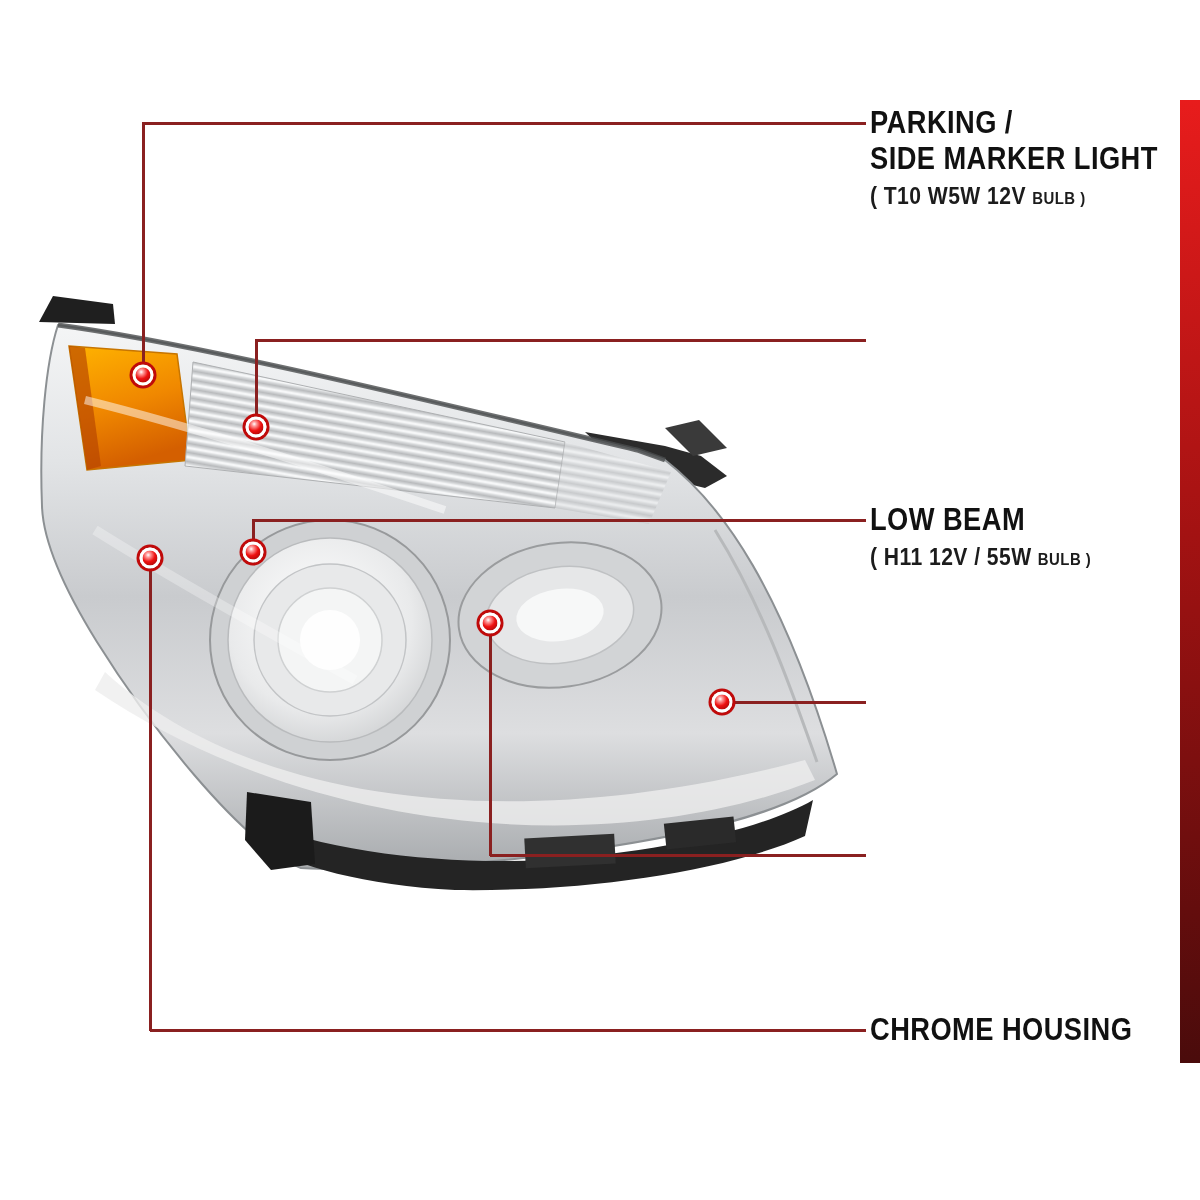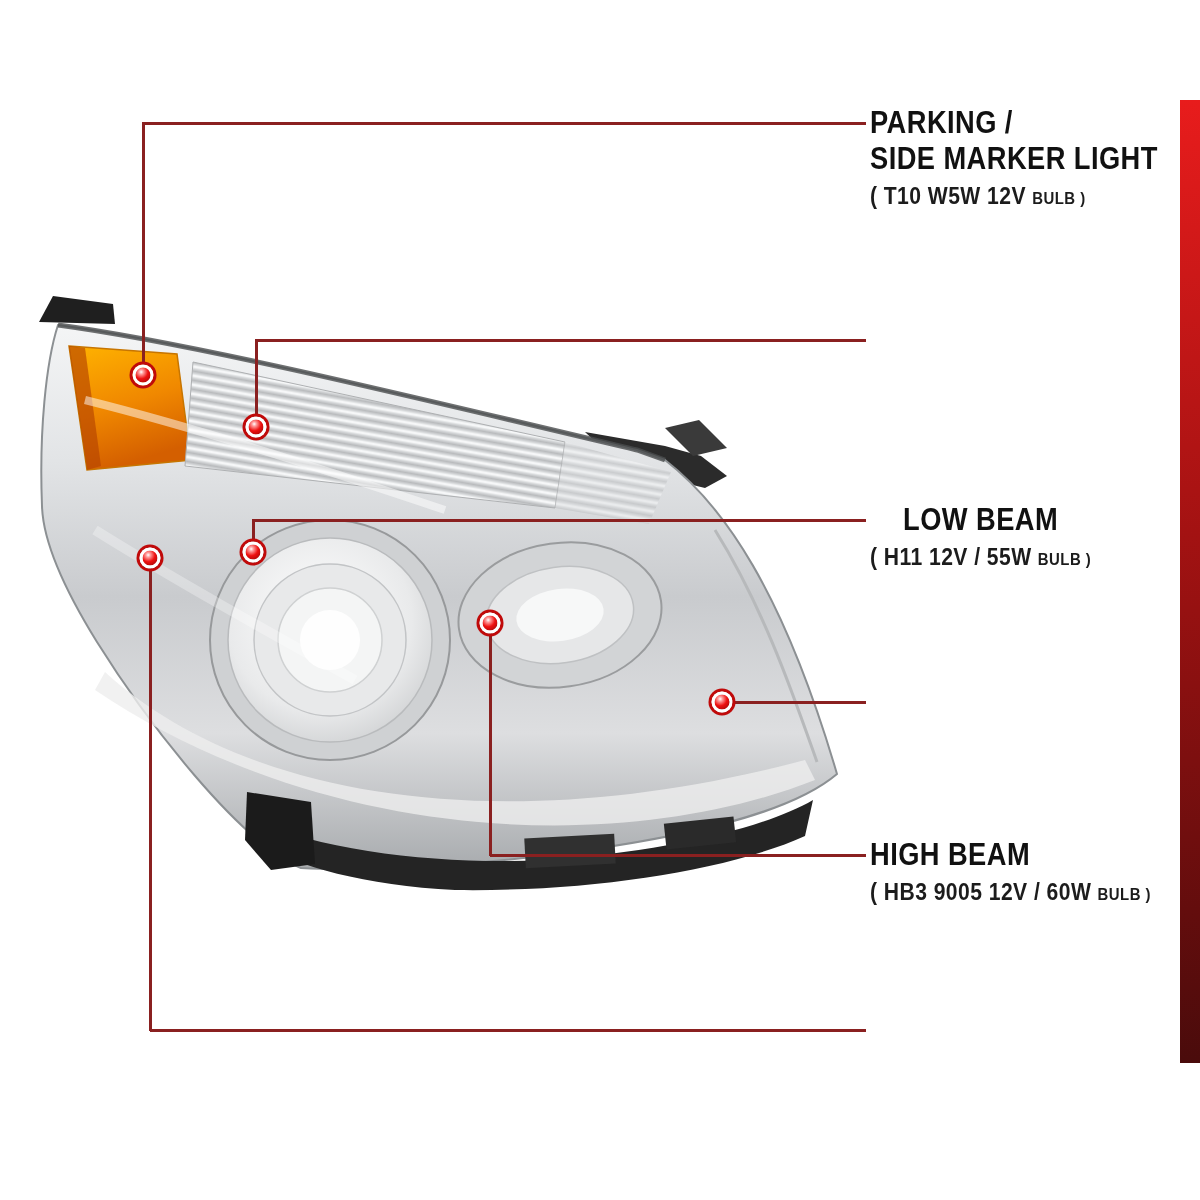--- a/index.html
+++ b/index.html
@@ -143,27 +143,26 @@
   <div class="marker" style="left:490px;top:623px;"></div>
   <div class="marker" style="left:150px;top:558px;"></div>
 
   <div class="callout" style="top:105px;">
     <div class="co-title">PARKING /</div>
     <div class="co-title">SIDE MARKER LIGHT</div>
     <div class="co-spec"><span>( T10  W5W  12V</span> <span class="small">BULB )</span></div>
   </div>
 
 
-  <div class="callout" style="top:502px;text-align:center;">
+  <div class="callout" style="top:502px;">
     <div class="co-title">LOW BEAM</div>
     <div class="co-spec"><span>( H11  12V / 55W</span> <span class="small">BULB )</span></div>
   </div>
 
 
-  <div class="callout" style="top:837px;">
-    <div class="co-title">HIGH BEAM</div>
-    <div class="co-spec"><span>( HB3  9005  12V / 60W</span> <span class="small">BULB )</span></div>
+
+  <div class="callout" style="top:1012px;">
+    <div class="co-title">CHROME HOUSING</div>
   </div>
-
 
   <div class="accent-bar"></div>
 
 </div>
 
 </body></html>

